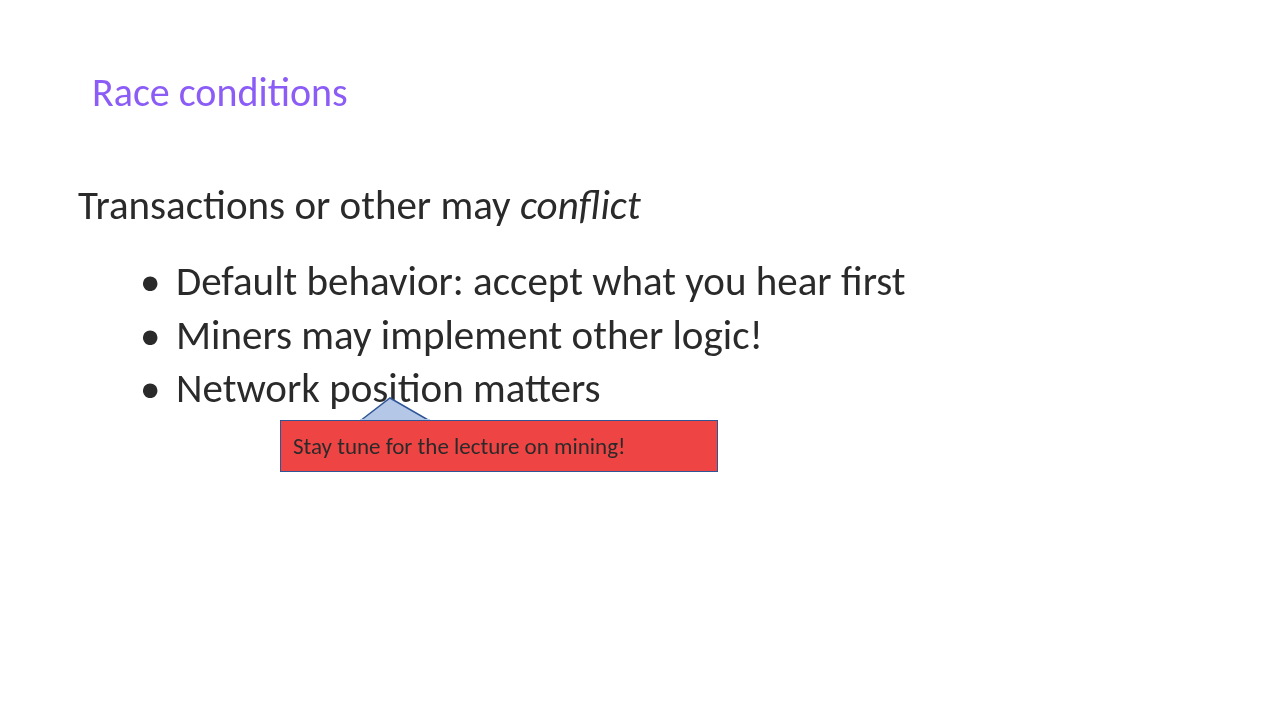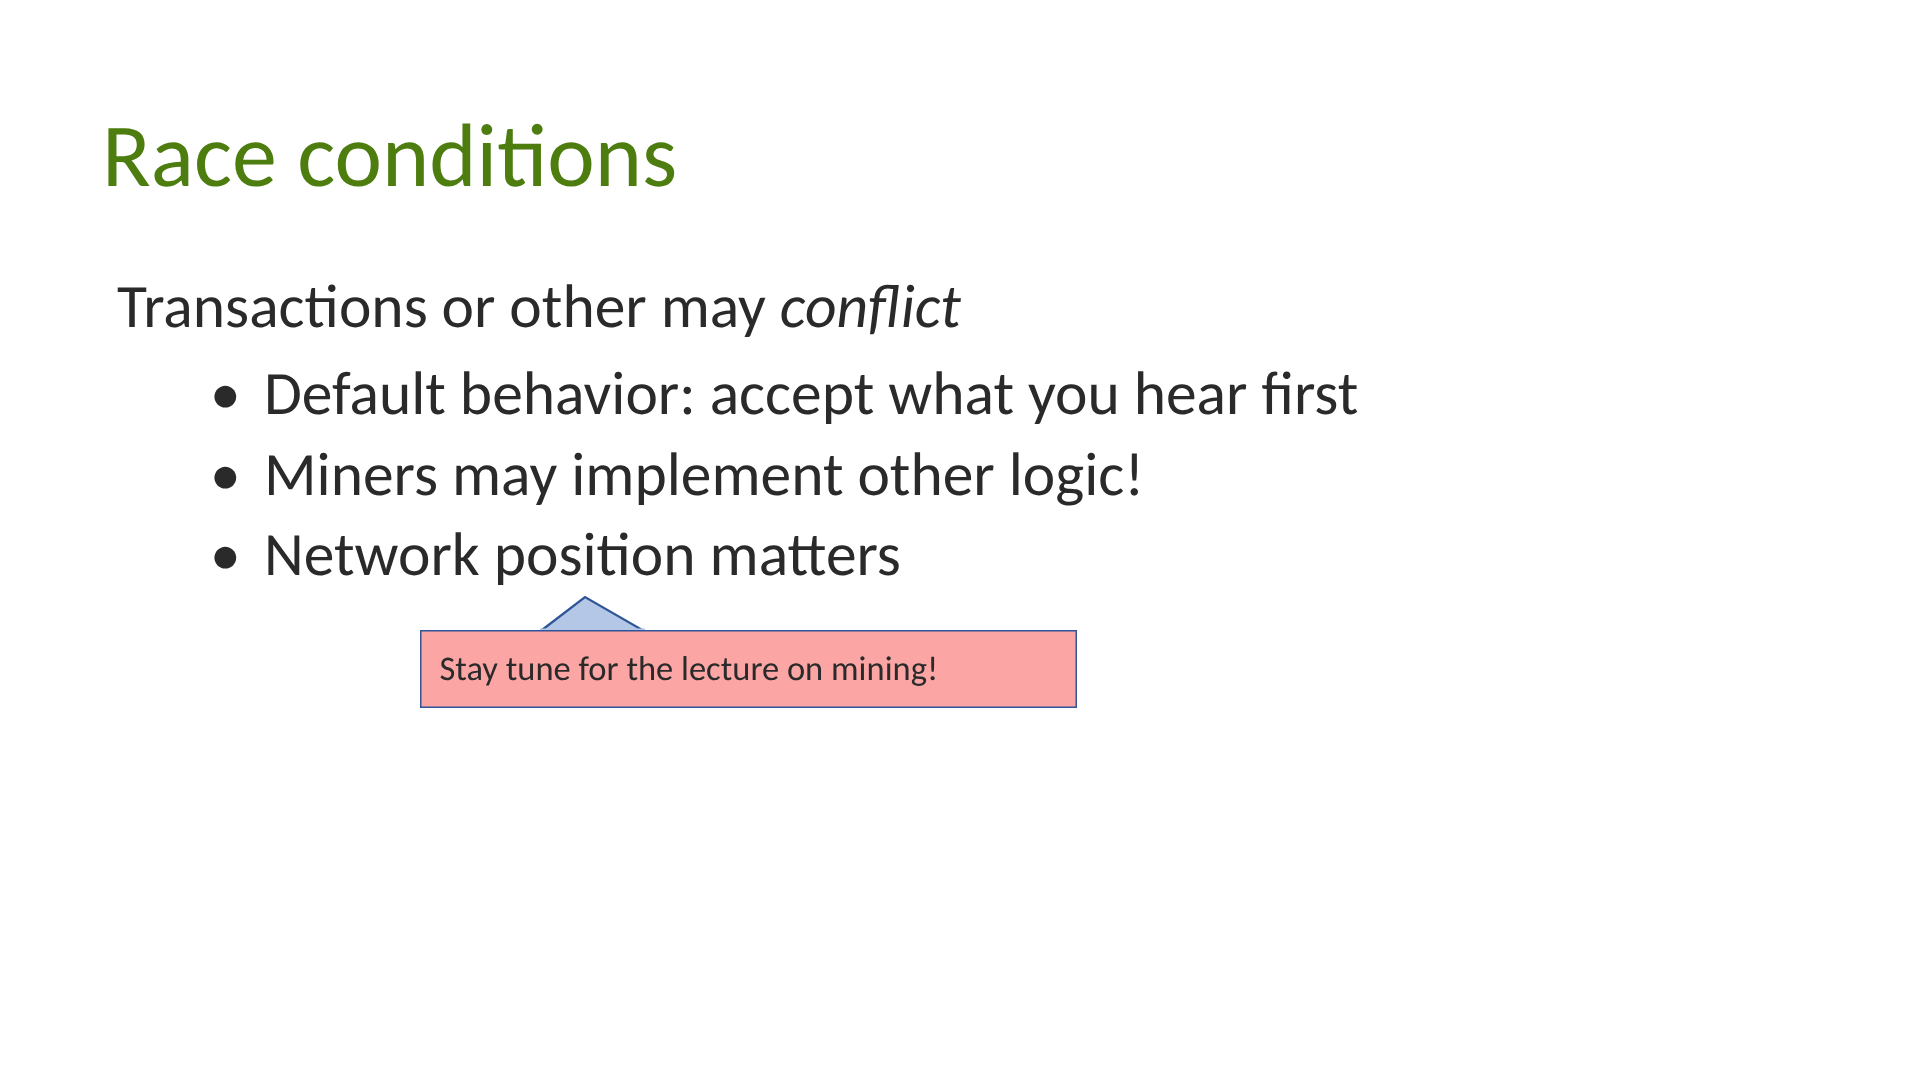--- a/index.html
+++ b/index.html
@@ -12,43 +12,43 @@
       height: 720px;
       background: #ffffff;
       font-family: Calibri, 'Segoe UI', Arial, sans-serif;
       color: #333333;
       position: relative;
       overflow: hidden;
     }
     .slide-title {
       position: absolute;
       top: 68px;
-      left: 68px;
-      font-size: 60px;
+      left: 92px;
+      font-size: 40px;
       font-weight: 400;
-      color: #4d7c0f;
+      color: #8b5cf6;
     }
     .body-content {
       position: absolute;
       top: 180px;
       left: 78px;
       right: 60px;
     }
     .lead-line {
       font-size: 41px;
       color: #2a2a2a;
       line-height: 1.25;
     }
     .italic {
       font-style: italic;
       text-align: center;
     }
     .bullet-list {
       list-style: none;
-      margin-top: 6px;
+      margin-top: 24px;
       margin-left: 62px;
     }
     .bullet-list li {
       font-size: 41px;
       color: #2a2a2a;
       line-height: 1.3;
       position: relative;
       padding-left: 36px;
     }
     .bullet-list li::before {
@@ -71,21 +71,21 @@
       left: 0;
       width: 440px;
       height: 26px;
     }
     .callout-box {
       position: absolute;
       top: 24px;
       left: 0;
       width: 438px;
       height: 52px;
-      background: #fca5a5;
+      background: #ef4444;
       border: 1.5px solid #2f5597;
       display: flex;
       align-items: center;
       padding-left: 12px;
     }
     .callout-text {
       font-size: 23px;
       color: #2a2a2a;
     }
   </style>

